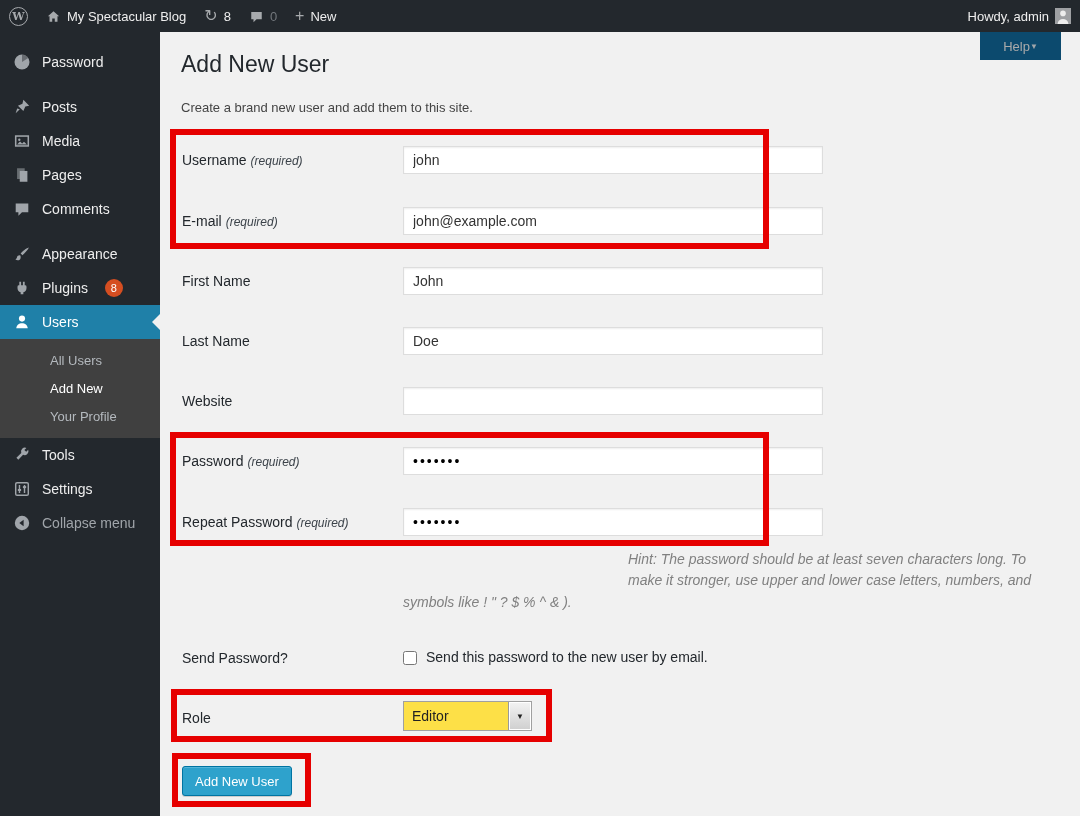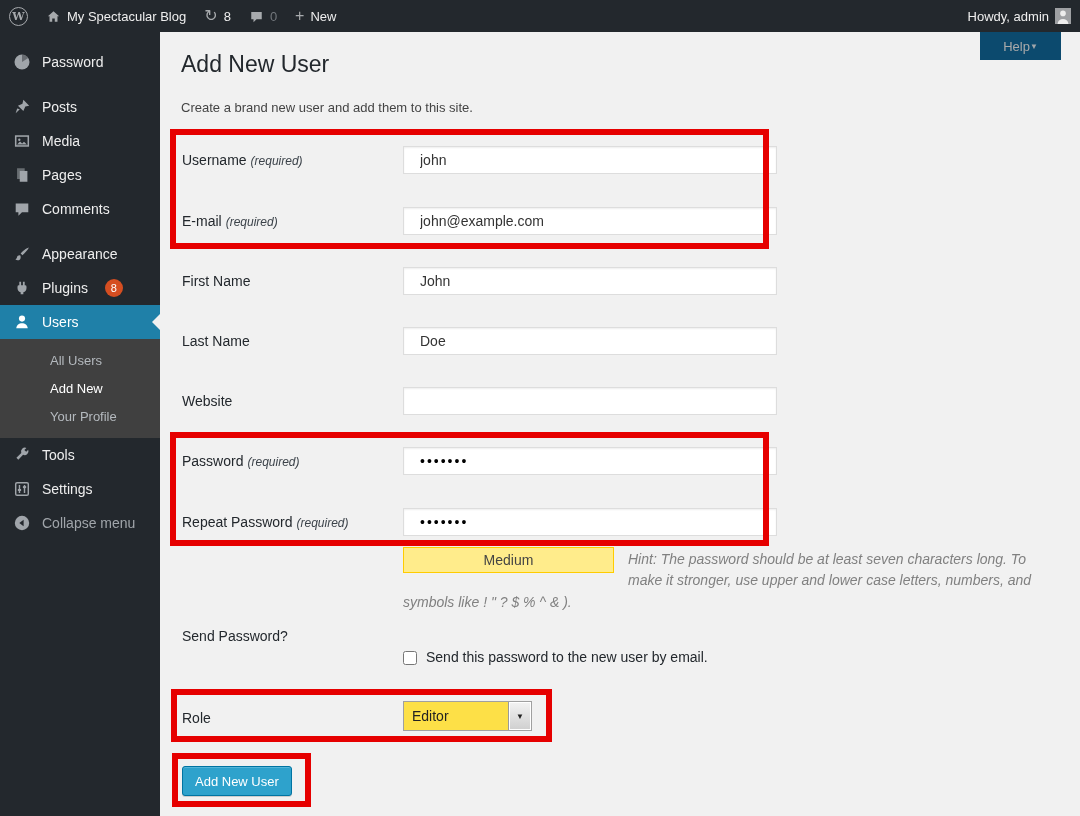--- a/index.html
+++ b/index.html
@@ -37,22 +37,22 @@
   .menu-item.dimtext{color:#a0a5aa;}
   
   #content{position:absolute;left:160px;top:32px;width:920px;height:784px;background:#f1f1f1;}
   #help-tab{position:absolute;top:0;right:19px;width:81px;height:28px;background:#0c4a6e;color:#aaa;
     font-size:13px;display:flex;align-items:center;justify-content:center;cursor:pointer;}
   #help-tab .caret{font-size:8px;color:#a0a5aa;}
   h1{position:absolute;left:21px;top:18px;font-size:23px;font-weight:400;color:#23282d;line-height:29px;}
   .subtitle{position:absolute;left:21px;top:68px;font-size:13px;color:#444;}
   .flabel{position:absolute;left:22px;font-size:14px;color:#23282d;white-space:nowrap;}
   .req{font-style:italic;font-size:12px;color:#3c434a;margin-left:4px;}
-  .tinput{position:absolute;left:243px;width:374px;height:28px;border:1px solid #ddd;background:#fff;
-    box-shadow:inset 0 1px 2px rgba(0,0,0,.07);font-size:14px;color:#333;padding:0 16px;outline:none;
+  .tinput{position:absolute;left:243px;width:420px;height:28px;border:1px solid #ddd;background:#fff;
+    box-shadow:inset 0 1px 2px rgba(0,0,0,.07);font-size:14px;color:#333;padding:0 9px;outline:none;
     font-family:"Liberation Sans","DejaVu Sans",sans-serif;}
   .pw{font-size:14px;letter-spacing:2px;color:#000;}
   #strength{position:absolute;left:243px;top:515px;width:211px;height:26px;background:#ffec8b;
     border:1px solid #fc0;display:flex;align-items:center;justify-content:center;font-size:14px;color:#444;}
   .hint{position:absolute;font-style:italic;font-size:14px;color:#808080;white-space:nowrap;}
   #send-cb{position:absolute;left:243px;top:619px;width:14px;height:14px;cursor:pointer;}
   #send-text{position:absolute;left:266px;top:617px;font-size:14px;color:#23282d;cursor:pointer;}
   
   #role-select{position:absolute;left:243px;top:669px;width:129px;height:30px;background:#fde047;
     border:1px solid #a0a0a0;display:flex;align-items:stretch;cursor:pointer;}
@@ -264,26 +264,25 @@
   <label class="flabel" style="top:421px">
     <span>Password</span><span class="req">(required)</span>
   </label>
   <input class="tinput pw" style="top: 415px;" type="text" value="•••••••">
 
   <label class="flabel" style="top:482px">
     <span>Repeat Password</span><span class="req">(required)</span>
   </label>
   <input class="tinput pw" style="top: 476px;" type="text" value="•••••••">
 
-  <div id="strength">Medium</div>
   <span class="hint" style="left:468px;top:519px">Hint: The password should be at least seven characters long. To</span>
   <span class="hint" style="left:468px;top:540px">make it stronger, use upper and lower case letters, numbers, and</span>
   <span class="hint" style="left:243px;top:562px">symbols like ! " ? $ % ^ &amp; ).</span>
 
-  <label class="flabel" style="top:596px">Send Password?</label>
+  <label class="flabel" style="top:618px">Send Password?</label>
   <input id="send-cb" type="checkbox" style="">
   <label id="send-text">Send this password to the new user by email.</label>
 
   <label class="flabel" style="top:678px">Role</label>
   <div id="role-select">
     <span class="sel-text">Editor</span>
     <span class="sel-btn">
       <span>▼</span>
     </span>
   </div>

